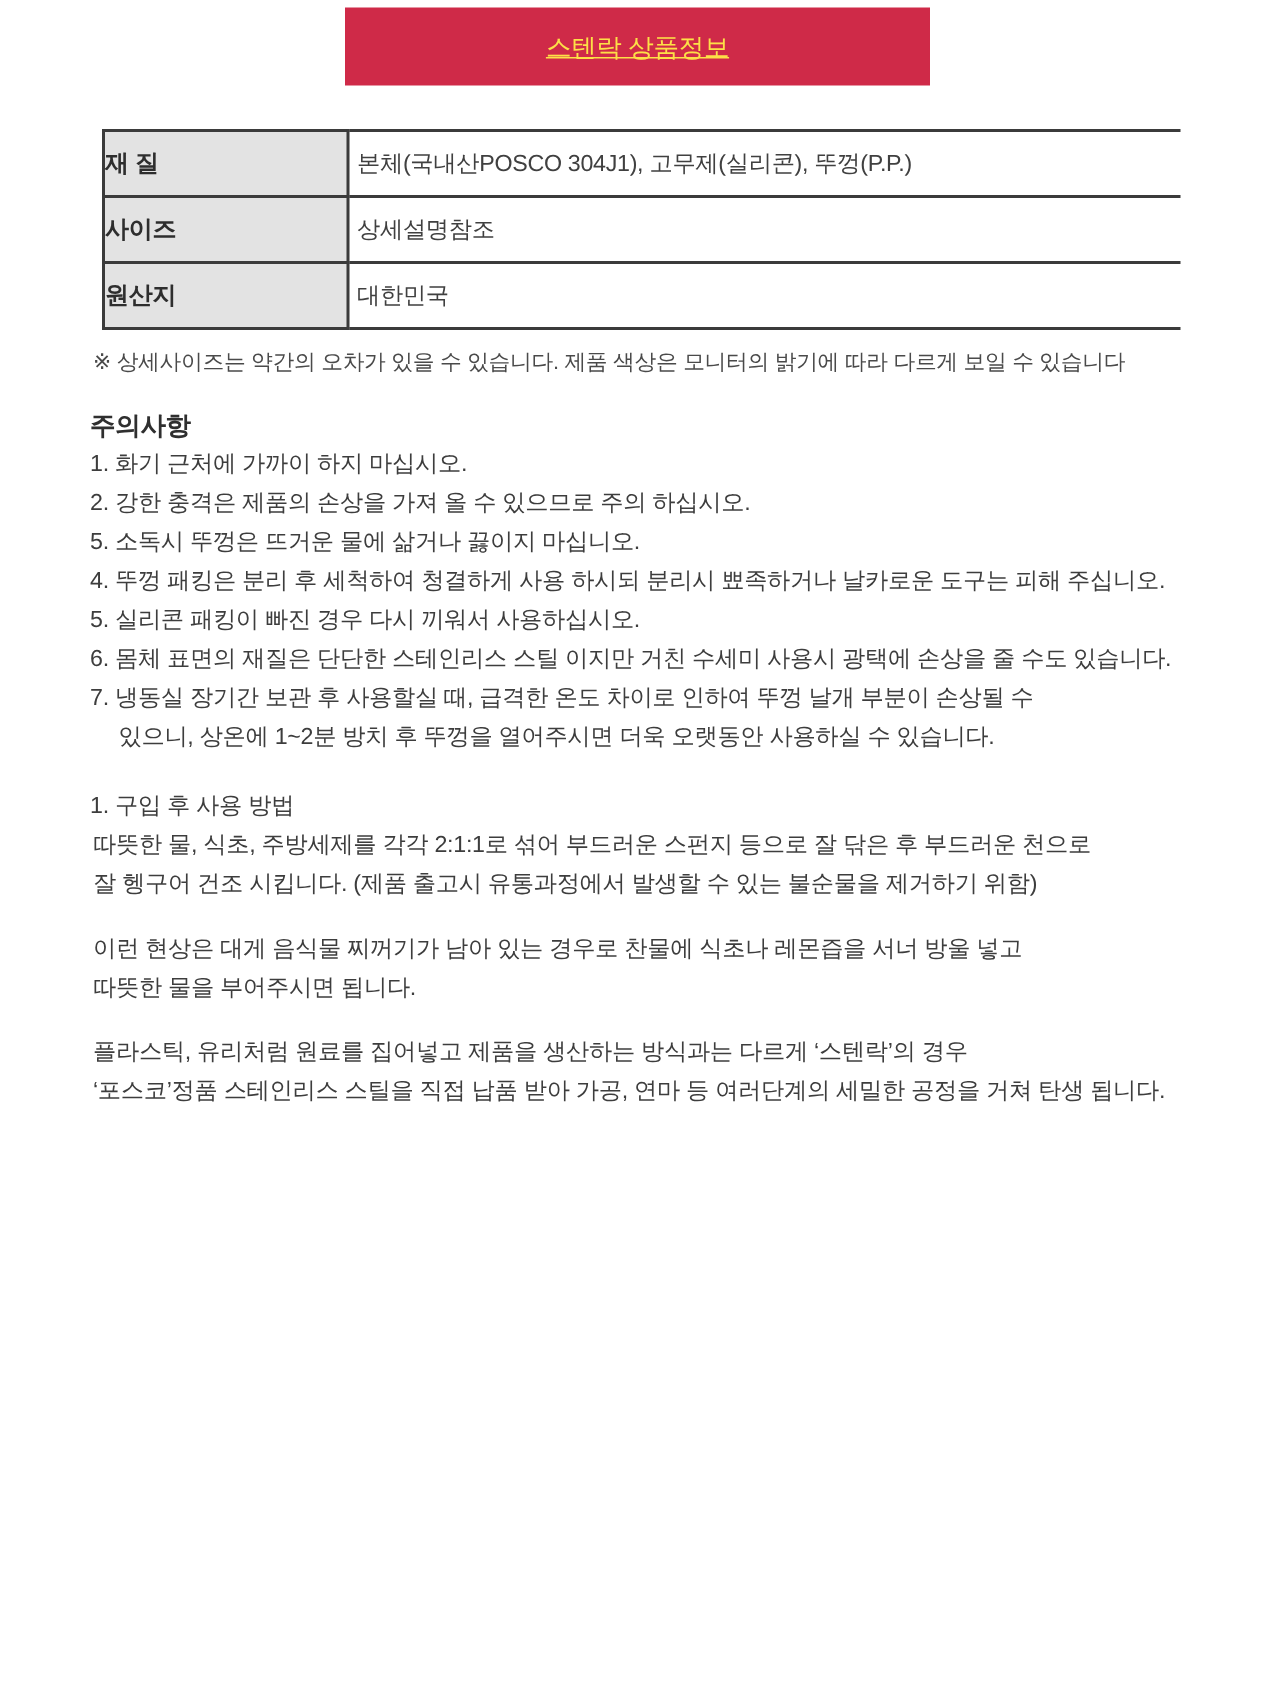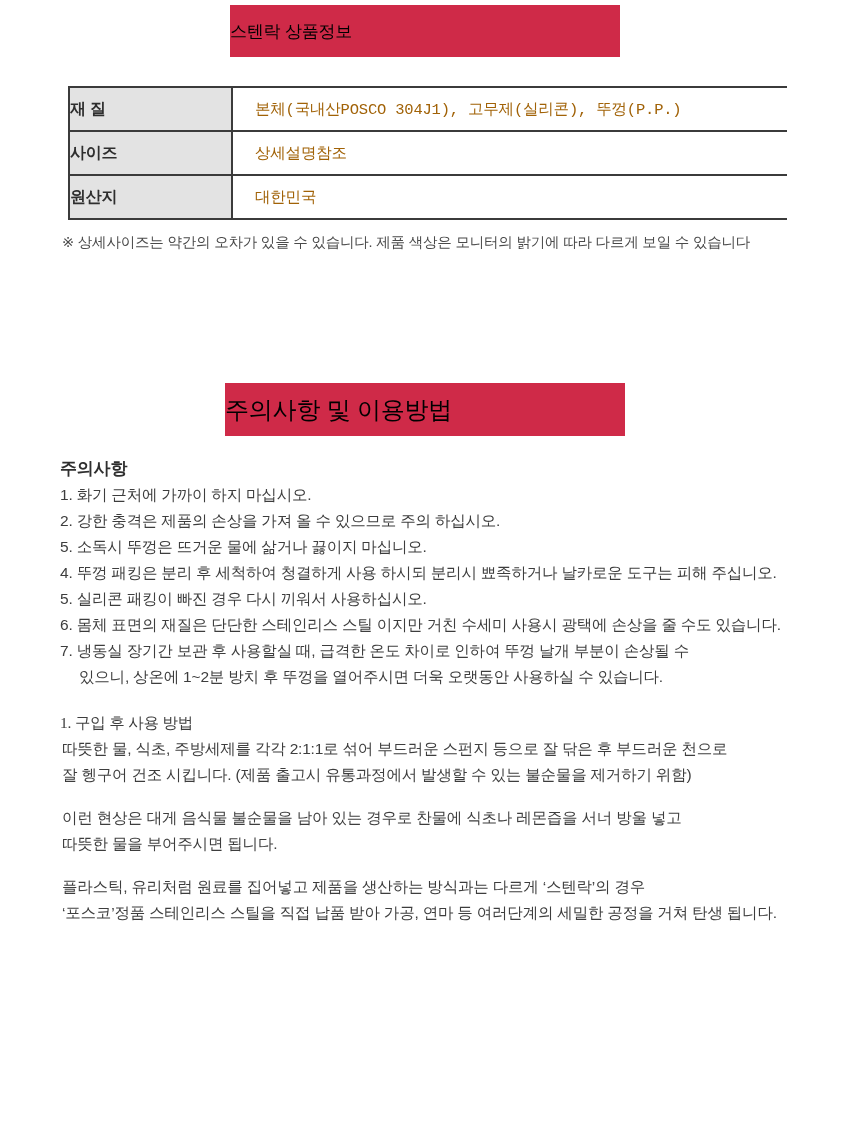--- a/index.html
+++ b/index.html
@@ -10,68 +10,67 @@
   *{margin:0;padding:0;box-sizing:border-box;}
   html,body{background:#ffffff;}
   body{
     width:850px;height:1122px;overflow:hidden;
     font-family:"Liberation Sans","DejaVu Sans",sans-serif;
     color:var(--ink);
     letter-spacing:-0.2px;
   }
   .banner{
     background:var(--red);
-    color:#000000;
-    display:flex;align-items:center;justify-content:flex-start;
-    margin-left:auto;margin-right:auto;
+    color:#fde047;
+    display:flex;align-items:center;justify-content:center;
+    margin-left:auto;margin-right:auto;text-decoration:underline;
   }
   .banner-sm{width:390px;height:52px;font-size:17px;margin-top:5px;}
   .banner-lg{width:400px;height:53px;font-size:24px;margin-top:132px;}
   .spec-table{
     border-collapse:collapse;
     margin:29px 0 0 68px;
     width:719px;
     table-layout:fixed;
   }
   .spec-table th{
     width:163px;
     background:#e3e3e3;
     border:2px solid var(--line);
     font-size:16px;font-weight:bold;color:#2e2e2e;
     height:44px;text-align:left;vertical-align:middle;
   }
   .spec-table td{
     border-top:2px solid var(--line);
     border-bottom:2px solid var(--line);
     border-left:none;border-right:none;
-    font-size:15.5px;color:#a16207;
+    font-size:15.5px;color:#404040;
     height:44px;vertical-align:middle;
-    padding-left:22px;
-    font-family:Liberation Mono, monospace;
+    padding-left:5px;
   }
   .note{
     margin:13px 0 0 62px;
     font-size:14.5px;color:#4a4a4a;
     line-height:18px;
   }
   .section{margin-left:60px;width:790px;}
   .cautions{margin-top:20px;}
   .usage{margin-top:20px;}
   .sec-heading{
     font-size:17px;font-weight:bold;color:#2f2f2f;
     line-height:26px;
   }
   .caution-line{
     font-size:15.5px;line-height:26px;
     white-space:pre-line;
     padding-left:19px;text-indent:-19px;
   }
   .usage-item{margin-top:17px;}
   .usage-item:first-of-type{margin-top:0;}
-  .usage-title{font-size:15.5px;line-height:26px;font-family:Liberation Serif, serif;}
+  .usage-title{font-size:15.5px;line-height:26px;}
   .usage-body{
     font-size:15.5px;line-height:26px;
     white-space:pre-line;
     margin-left:2px;
   }
 </style>
 </head>
 <body>
 
 <div>
@@ -92,44 +91,41 @@
     </tr>
     <tr>
       <th>원산지</th>
       <td>대한민국</td>
     </tr>
   </tbody>
     </table>
 
   <div class="note">※ 상세사이즈는 약간의 오차가 있을 수 있습니다. 제품 색상은 모니터의 밝기에 따라 다르게 보일 수 있습니다</div>
 
-  <div class="banner banner-lg">
-    <span>주의사항 및 이용방법</span>
-  </div>
 
   <div class="section cautions">
     <div class="sec-heading">주의사항</div>
     <div class="caution-line">1. 화기 근처에 가까이 하지 마십시오.</div>
     <div class="caution-line">2. 강한 충격은 제품의 손상을 가져 올 수 있으므로 주의 하십시오.</div>
     <div class="caution-line">5. 소독시 뚜껑은 뜨거운 물에 삶거나 끓이지 마십니오.</div>
     <div class="caution-line">4. 뚜껑 패킹은 분리 후 세척하여 청결하게 사용 하시되 분리시 뾰족하거나 날카로운 도구는 피해 주십니오.</div>
     <div class="caution-line">5. 실리콘 패킹이 빠진 경우 다시 끼워서 사용하십시오.</div>
     <div class="caution-line">6. 몸체 표면의 재질은 단단한 스테인리스 스틸 이지만 거친 수세미 사용시 광택에 손상을 줄 수도 있습니다.</div>
     <div class="caution-line">7. 냉동실 장기간 보관 후 사용할실 때, 급격한 온도 차이로 인하여 뚜껑 날개 부분이 손상될 수
 있으니, 상온에 1~2분 방치 후 뚜껑을 열어주시면 더욱 오랫동안 사용하실 수 있습니다.</div>
   </div>
 
   <div class="section usage">
     <div class="usage-item">
       <div class="usage-title">1. 구입 후 사용 방법</div>
       <div class="usage-body">따뜻한 물, 식초, 주방세제를 각각 2:1:1로 섞어 부드러운 스펀지 등으로 잘 닦은 후 부드러운 천으로
 잘 헹구어 건조 시킵니다. (제품 출고시 유통과정에서 발생할 수 있는 불순물을 제거하기 위함)</div>
     </div>
     <div class="usage-item">
-      <div class="usage-body">이런 현상은 대게 음식물 불순물을 남아 있는 경우로 찬물에 식초나 레몬즙을 서너 방울 넣고
+      <div class="usage-body">이런 현상은 대게 음식물 찌꺼기가 남아 있는 경우로 찬물에 식초나 레몬즙을 서너 방울 넣고
 따뜻한 물을 부어주시면 됩니다.</div>
     </div>
     <div class="usage-item">
       <div class="usage-body">플라스틱, 유리처럼 원료를 집어넣고 제품을 생산하는 방식과는 다르게 ‘스텐락’의 경우
 ‘포스코’정품 스테인리스 스틸을 직접 납품 받아 가공, 연마 등 여러단계의 세밀한 공정을 거쳐 탄생 됩니다.</div>
     </div>
   </div>
 
 </div>
 

